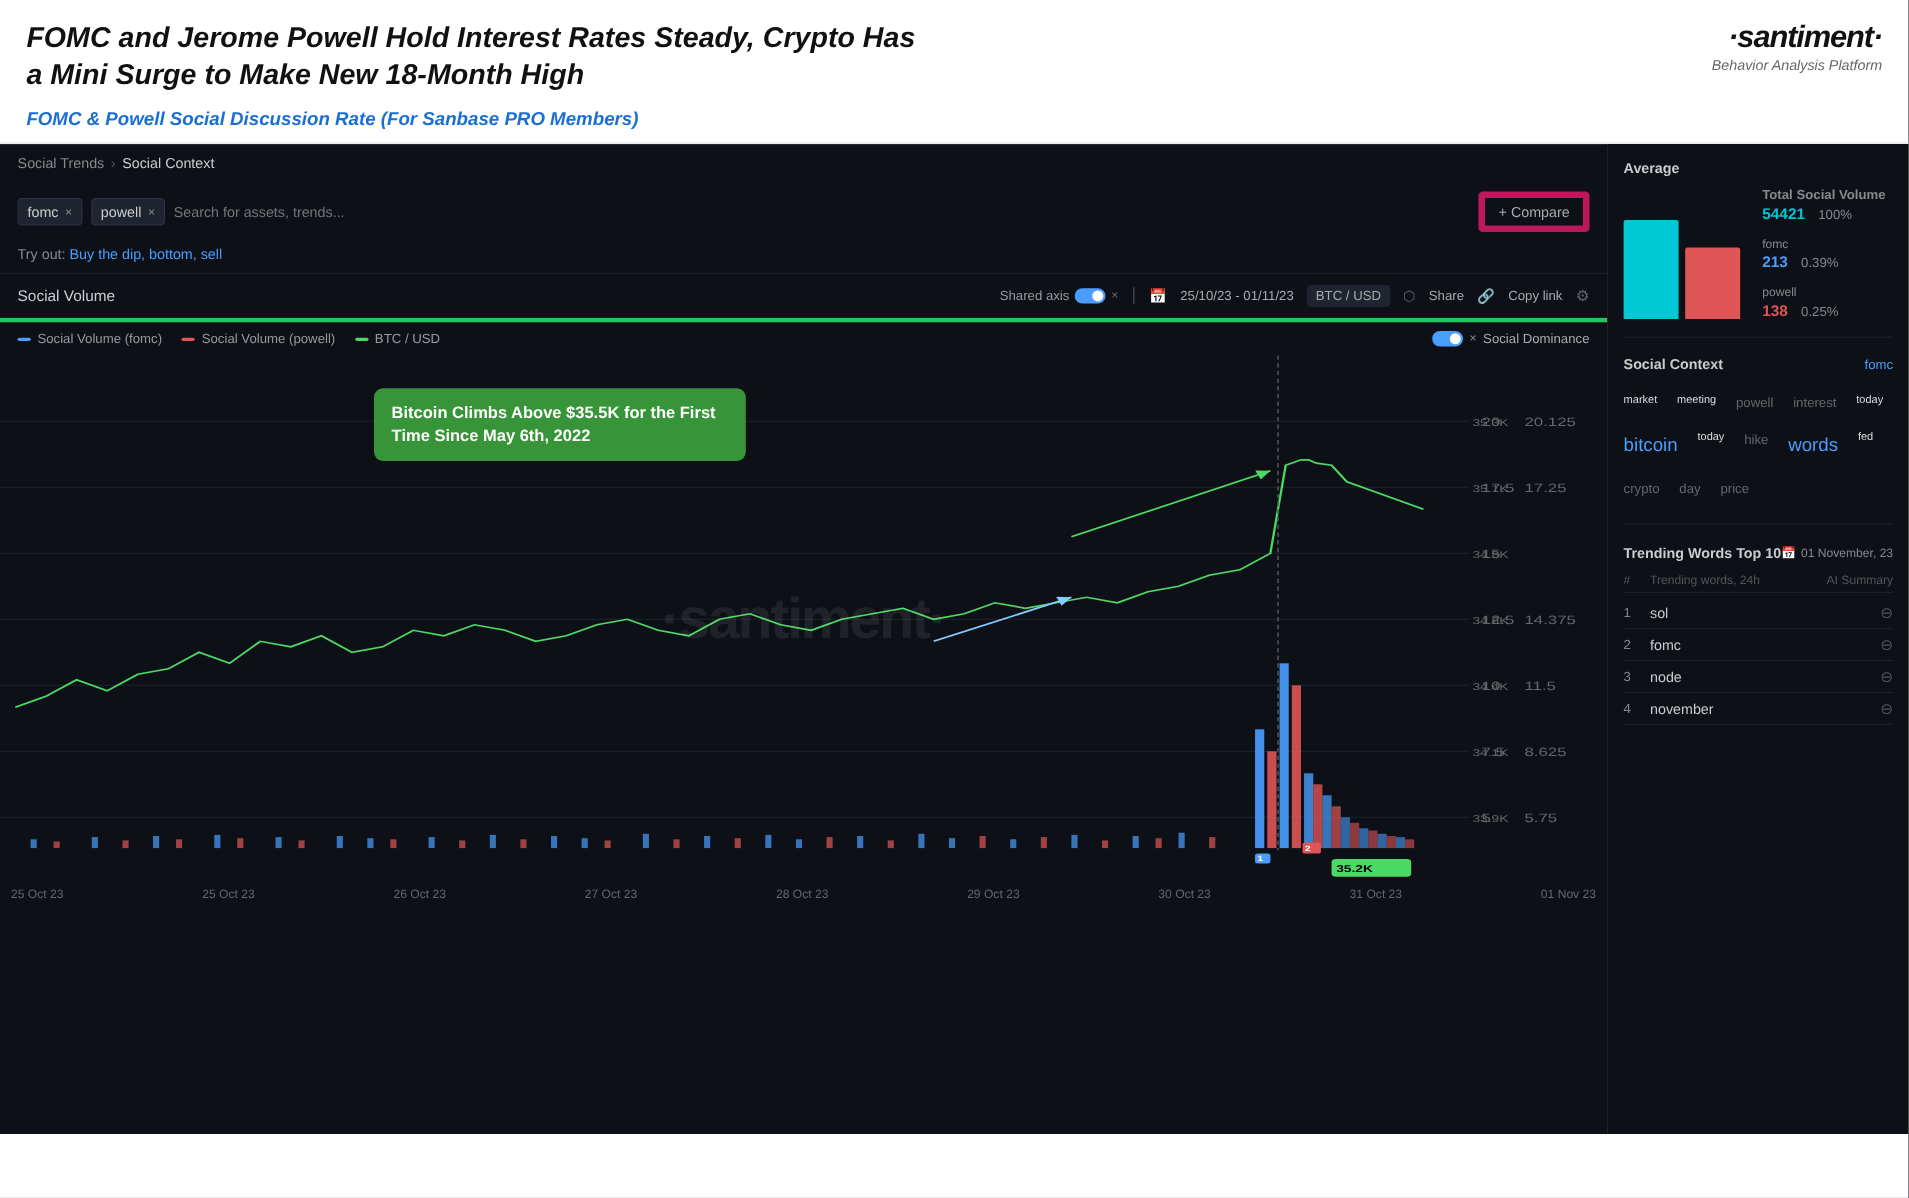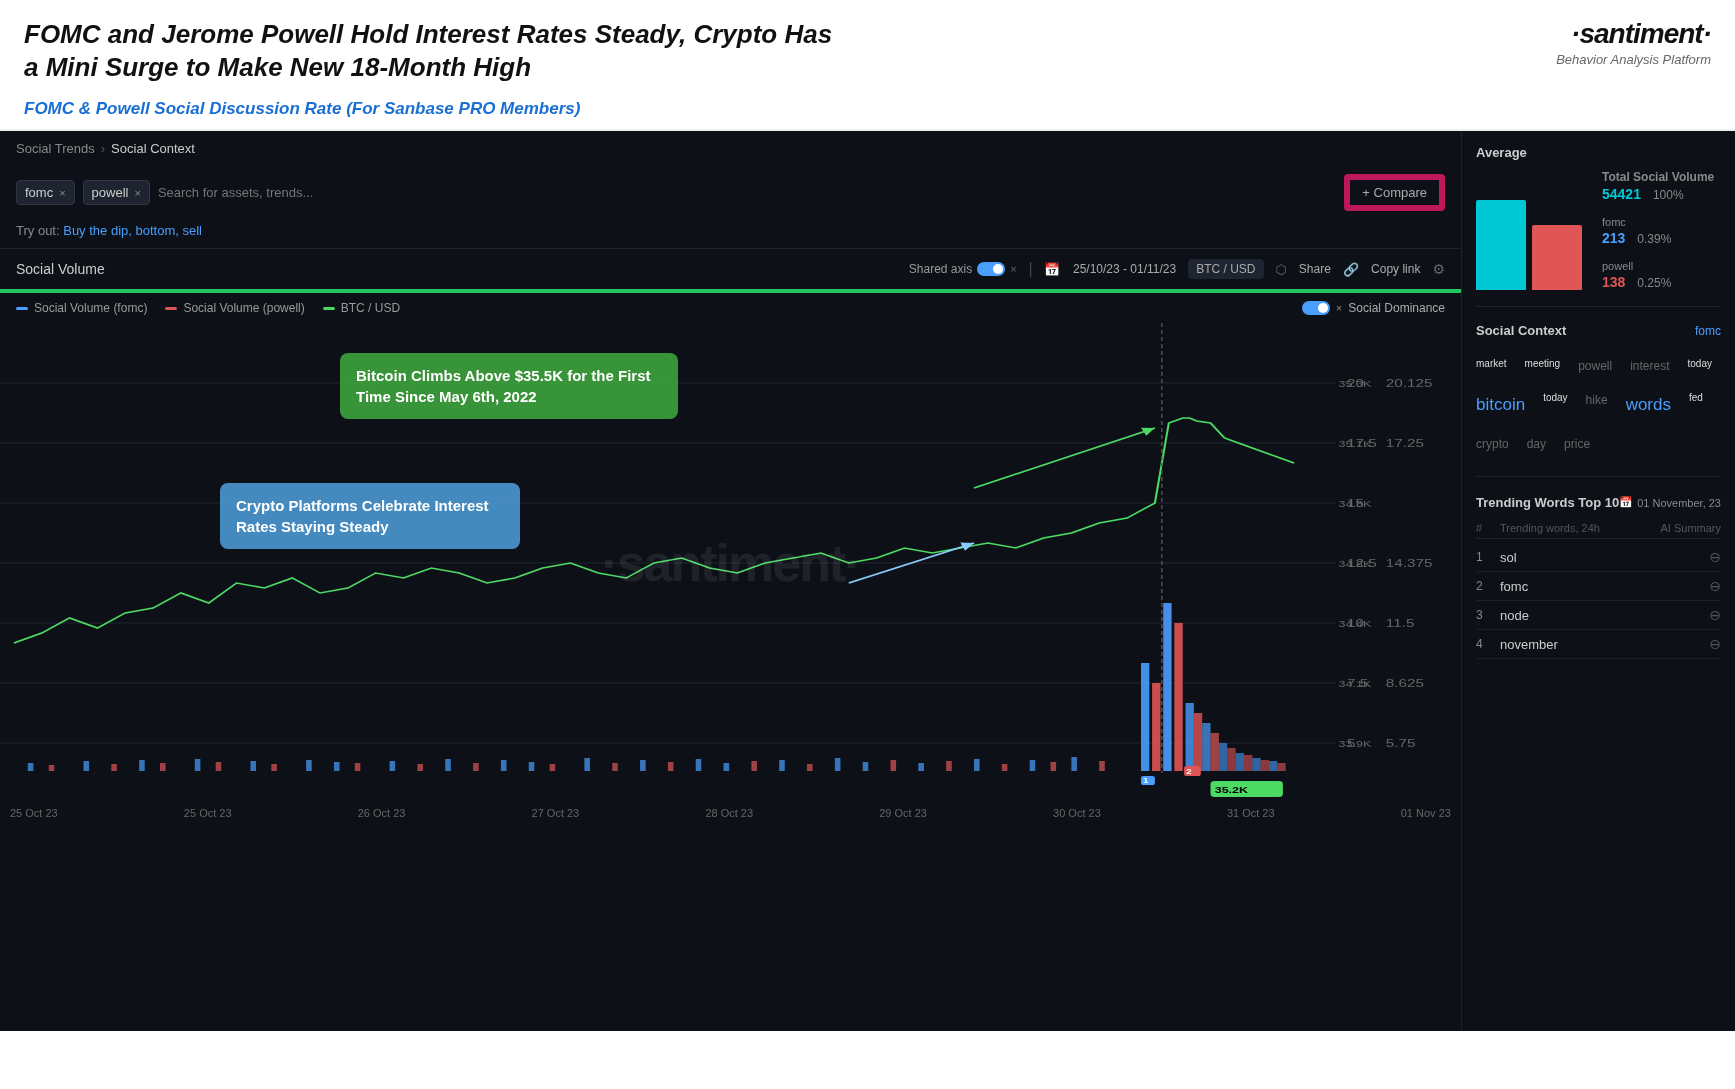--- a/index.html
+++ b/index.html
@@ -322,23 +322,20 @@
           <marker id="arrowBlue" markerWidth="8" markerHeight="8" refX="6" refY="3" orient="auto">
             <path d="M0,0 L0,6 L6,3 z" fill="#88ccff"></path>
           </marker>
         </defs>
       </svg>
 
       
       <div class="annotation-box annotation-green">
         <span>Bitcoin Climbs Above $35.5K for the First Time Since May 6th, 2022</span>
       </div>
-      <div class="annotation-box annotation-blue">
-        <span>Crypto Platforms Celebrate Interest Rates Staying Steady</span>
-      </div>
     </div>
 
     <div class="x-axis" style="background:#0d1117;padding:4px 10px 10px;">
       <span class="x-label">25 Oct 23</span>
       <span class="x-label">25 Oct 23</span>
       <span class="x-label">26 Oct 23</span>
       <span class="x-label">27 Oct 23</span>
       <span class="x-label">28 Oct 23</span>
       <span class="x-label">29 Oct 23</span>
       <span class="x-label">30 Oct 23</span>

